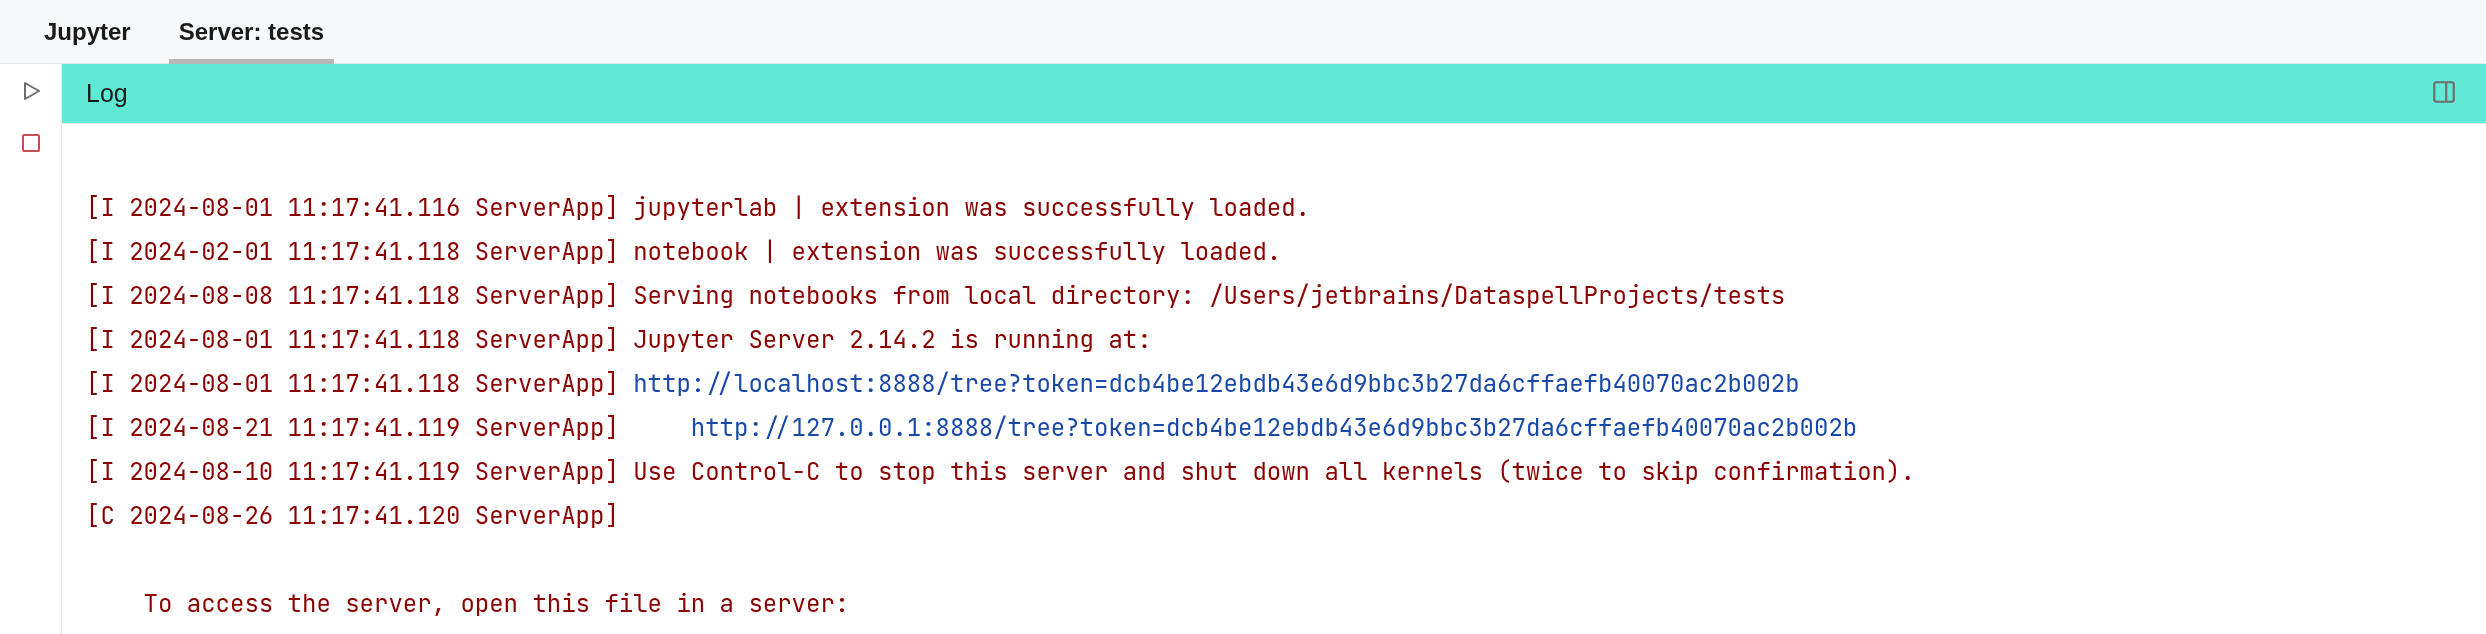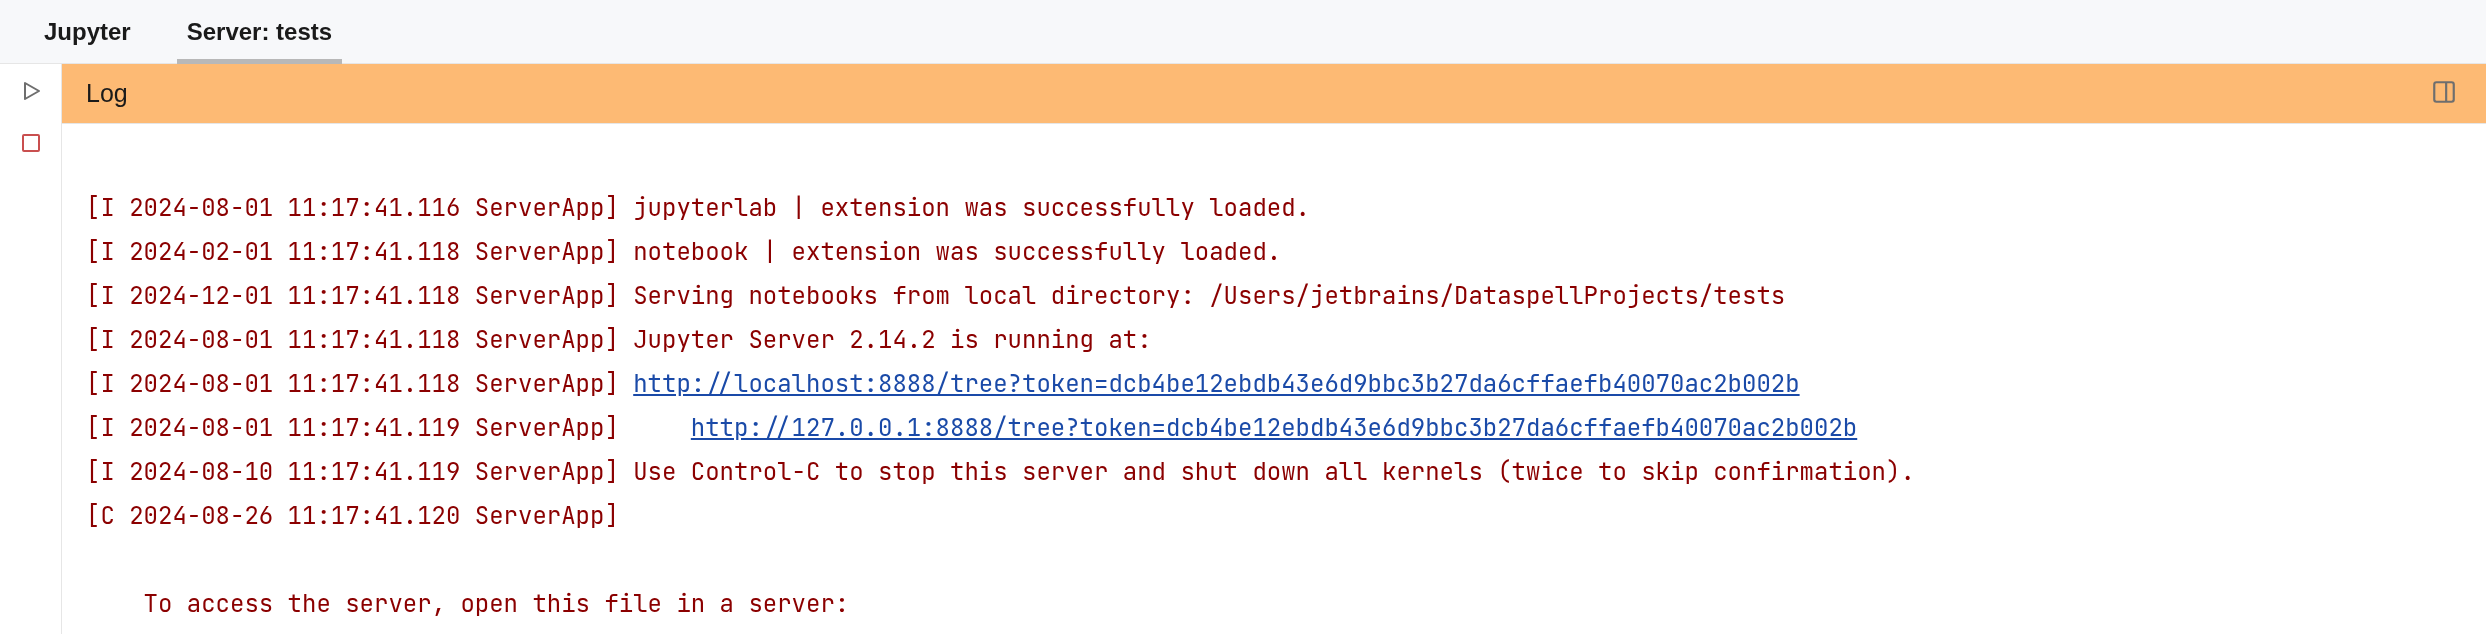--- a/index.html
+++ b/index.html
@@ -10,21 +10,20 @@
     background: #ffffff;
     overflow: hidden;
   }
   .tab-bar {
     height: 64px;
     background: #f7f8fa;
     border-bottom: 1px solid #e6e6e6;
     display: flex;
     align-items: center;
     padding-left: 20px;
-    gap: 8px;
   }
   .tab {
     font-size: 24px;
     color: #1a1a1a;
     padding: 0 24px;
     height: 64px;
     display: flex;
     align-items: center;
     position: relative;
     cursor: pointer;
@@ -62,21 +61,21 @@
     justify-content: center;
     cursor: pointer;
   }
   .main {
     flex: 1;
     display: flex;
     flex-direction: column;
   }
   .panel-header {
     height: 60px;
-    background: #fdba74;
+    background: #5eead4;
     border-bottom: 1px solid #e6e6e6;
     display: flex;
     align-items: center;
     padding: 0 24px;
     gap: 13px;
   }
   .panel-title {
     font-size: 25px;
     color: #1a1a1a;
     flex: 1;
@@ -96,21 +95,20 @@
     font-family: "JetBrains Mono", "Menlo", "Consolas", monospace;
     font-size: 24px;
     line-height: 44px;
     color: #8b0000;
     white-space: pre;
     overflow: hidden;
   }
   .log-line { color: #8b0000; margin-top: 34px; }
   .log-link {
     color: #1a4aa8;
-    text-decoration: underline;
     cursor: pointer;
   }
 </style>
 </head>
 <body>
 
 <div class="tab-bar">
   <div class="tab bold">
     <span>Jupyter</span>
   </div>
@@ -147,24 +145,24 @@
             <rect x="3" y="3" width="18" height="18" stroke="#6e6e6e" stroke-width="2" fill="none" rx="2"></rect>
             <line x1="14" y1="3" x2="14" y2="21" stroke="#6e6e6e" stroke-width="2"></line>
           </svg>
         </span>
       </div>
     </div>
 
     <div class="log-area">
 <span class="log-line"><span>[I 2024-08-01 11:17:41.116 ServerApp] jupyterlab | extension was successfully loaded.</span></span>
 <span class="log-line"><span>[I 2024-02-01 11:17:41.118 ServerApp] notebook | extension was successfully loaded.</span></span>
-<span class="log-line"><span>[I 2024-12-01 11:17:41.118 ServerApp] Serving notebooks from local directory: /Users/jetbrains/DataspellProjects/tests</span></span>
+<span class="log-line"><span>[I 2024-08-08 11:17:41.118 ServerApp] Serving notebooks from local directory: /Users/jetbrains/DataspellProjects/tests</span></span>
 <span class="log-line"><span>[I 2024-08-01 11:17:41.118 ServerApp] Jupyter Server 2.14.2 is running at:</span></span>
 <span class="log-line"><span>[I 2024-08-01 11:17:41.118 ServerApp] </span><a class="log-link">http://localhost:8888/tree?token=dcb4be12ebdb43e6d9bbc3b27da6cffaefb40070ac2b002b</a></span>
-<span class="log-line"><span>[I 2024-08-01 11:17:41.119 ServerApp]     </span><a class="log-link">http://127.0.0.1:8888/tree?token=dcb4be12ebdb43e6d9bbc3b27da6cffaefb40070ac2b002b</a></span>
+<span class="log-line"><span>[I 2024-08-21 11:17:41.119 ServerApp]     </span><a class="log-link">http://127.0.0.1:8888/tree?token=dcb4be12ebdb43e6d9bbc3b27da6cffaefb40070ac2b002b</a></span>
 <span class="log-line"><span>[I 2024-08-10 11:17:41.119 ServerApp] Use Control-C to stop this server and shut down all kernels (twice to skip confirmation).</span></span>
 <span class="log-line"><span>[C 2024-08-26 11:17:41.120 ServerApp]</span></span>
 <span class="log-line"><span></span></span>
 <span class="log-line"><span>    To access the server, open this file in a server:</span></span>
 <span class="log-line"><span>        </span><a class="log-link">file:///Users/jetbrains/Library/Jupyter/runtime/jpserver-21032-open.html</a></span>
 </div>
   </div>
 </div>
 
 </body></html>

